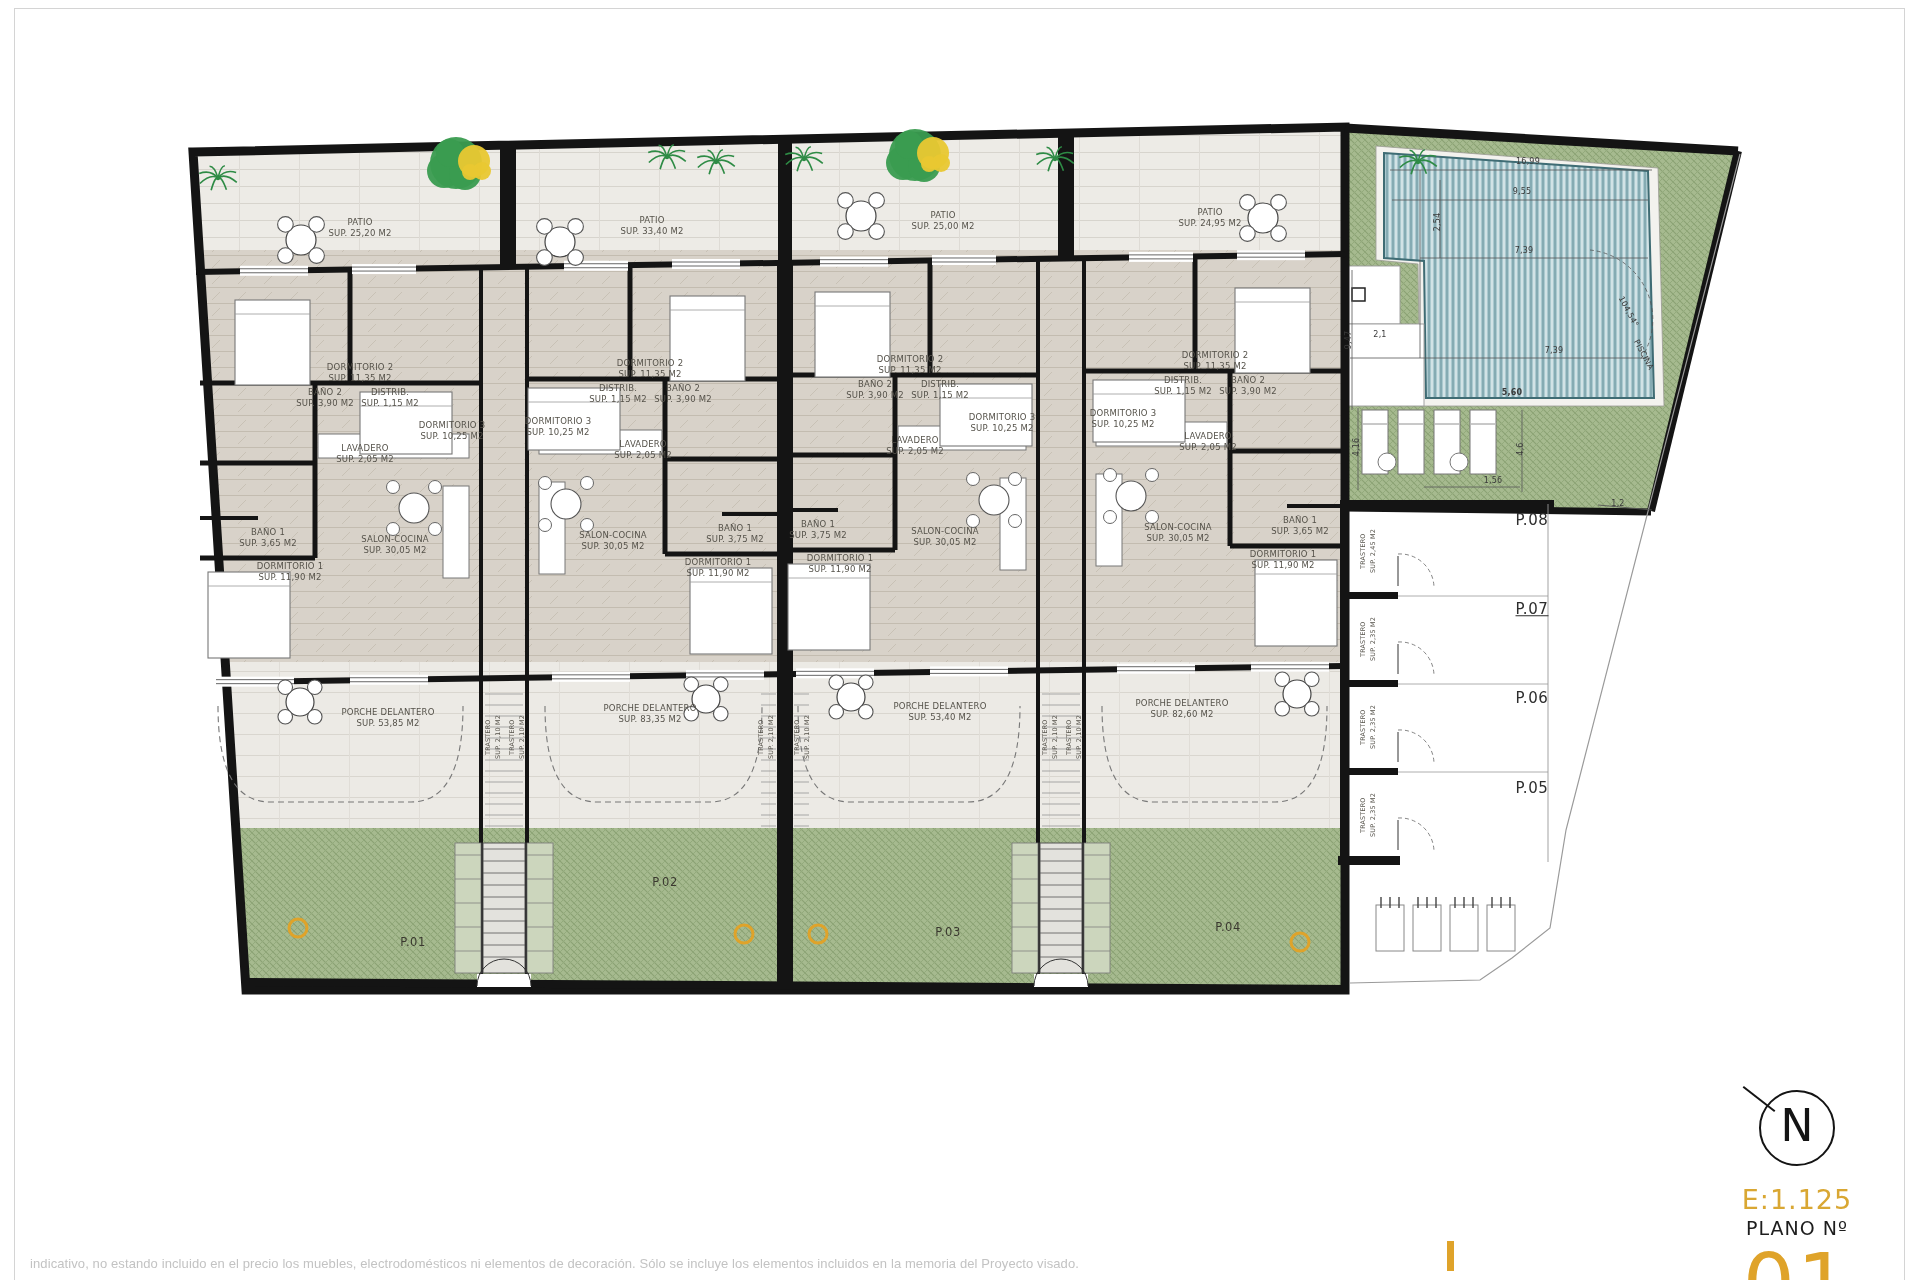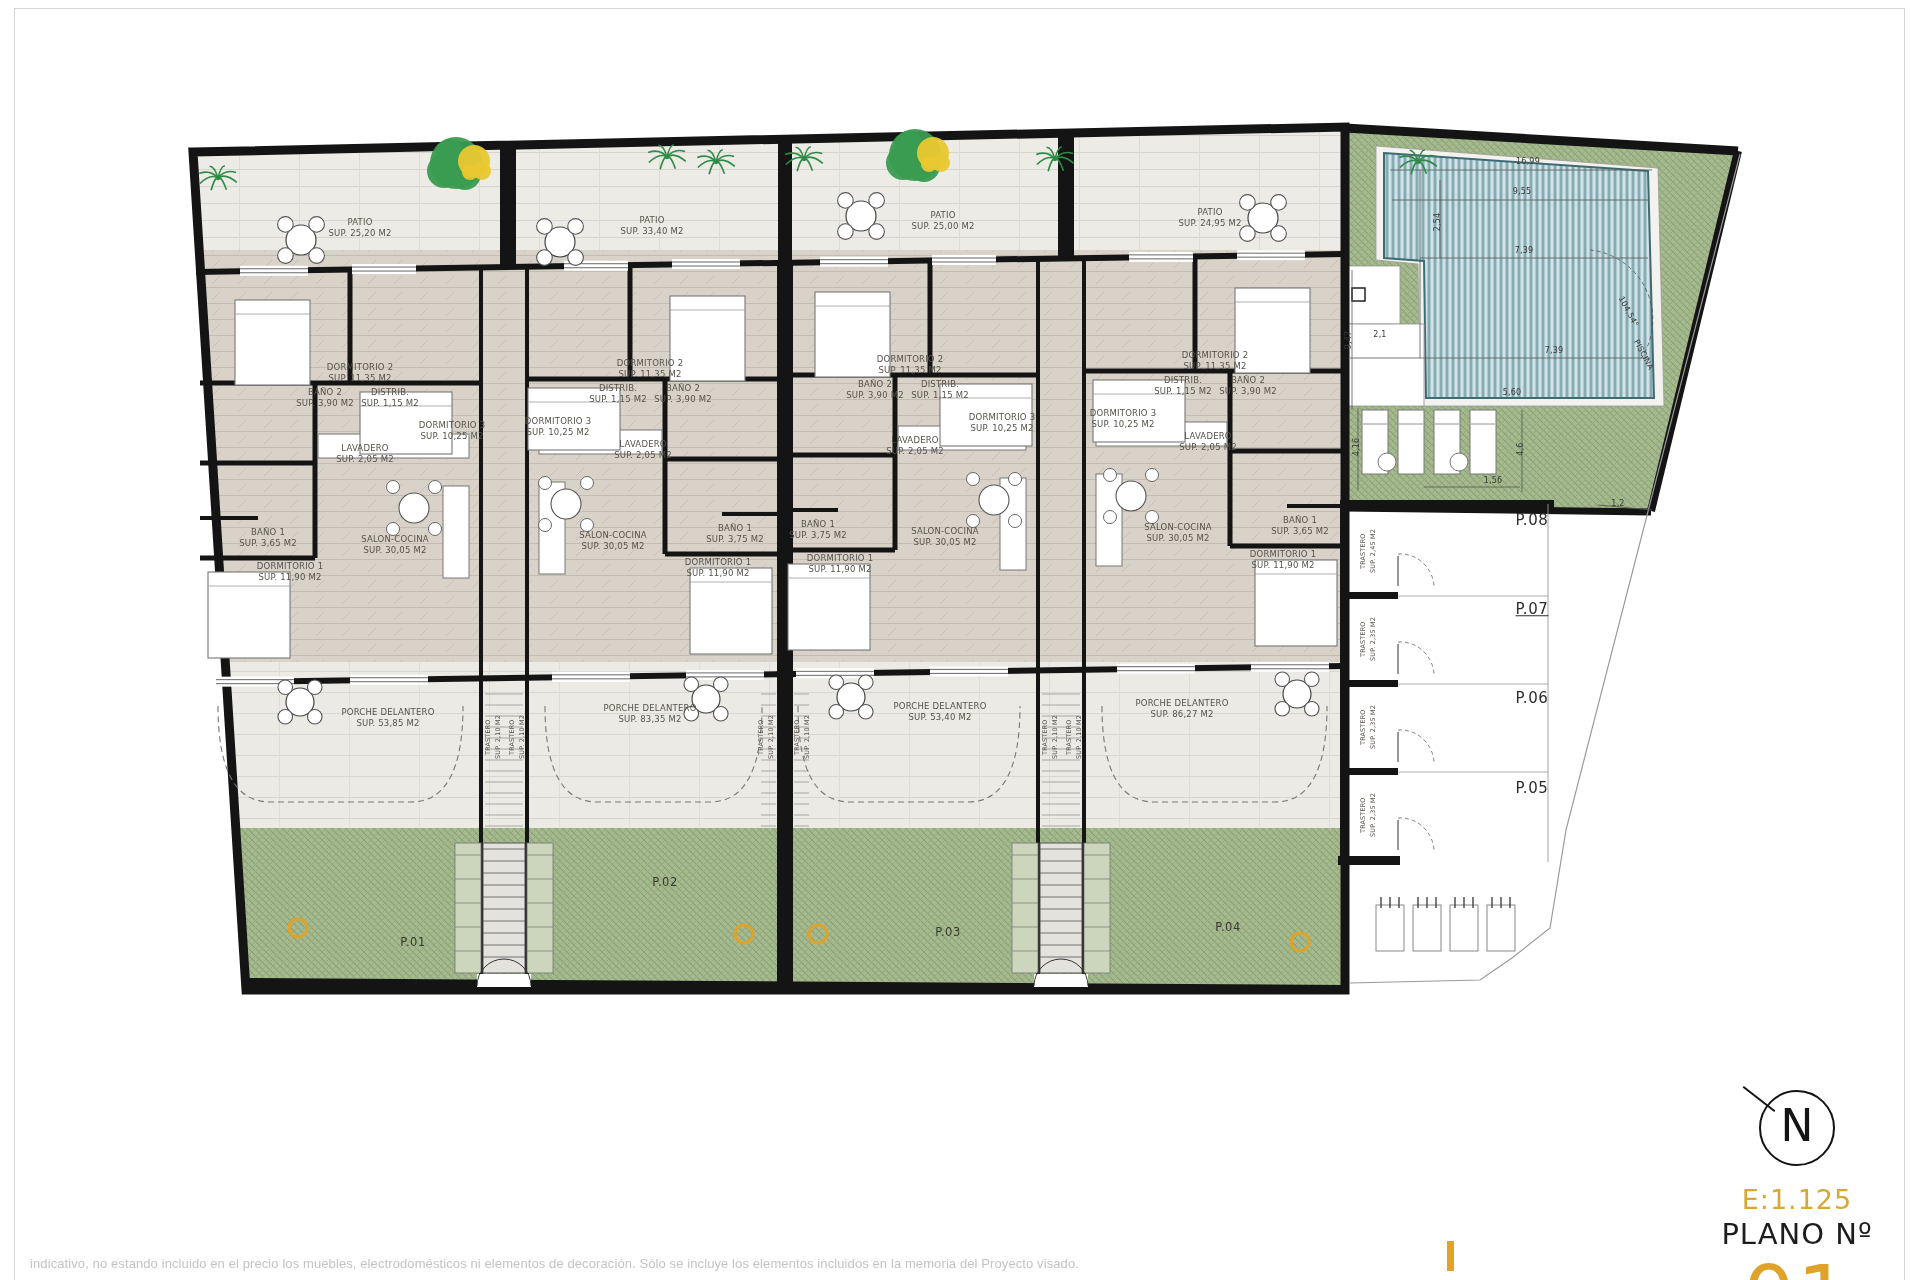--- a/index.html
+++ b/index.html
@@ -12,21 +12,21 @@
   .big{font-size:11.5px;color:#3a382f;letter-spacing:.5px}
   .pid{font-size:15px;color:#2d2d2d;letter-spacing:.6px}
   .dim{font-size:8px;color:#3a3a3a;letter-spacing:.2px}
   .lbv{writing-mode:vertical-rl;transform:translate(-50%,-50%) rotate(180deg);font-size:6.4px;line-height:1.6;text-align:center}
   .lbv span{display:block}
   #titleblock{position:absolute;left:1712px;top:1080px;width:170px;z-index:6;text-align:center}
   #compass{position:relative;width:72px;height:72px;border:2.5px solid #141414;border-radius:50%;margin:10px auto 18px auto;background:#fff}
   #compass .n{position:absolute;left:0;top:8px;width:100%;text-align:center;font-size:44px;color:#141414;font-family:"DejaVu Sans",sans-serif}
   #compass .tick{position:absolute;left:-22px;top:6px;width:40px;height:2px;background:#141414;transform:rotate(38deg)}
   #scale-label{font-size:27px;color:#d9a733;letter-spacing:1px;margin:0}
-  #plano-label{font-size:29px;color:#1d1d1d;letter-spacing:1px;margin:2px 0 0 0}
+  #plano-label{font-size:19px;color:#1d1d1d;letter-spacing:1px;margin:2px 0 0 0}
   #plano-number{font-size:82px;color:#dfa32a;line-height:.95;margin-top:6px;letter-spacing:2px}
   #disclaimer{position:absolute;left:30px;top:1256px;width:1502px;z-index:6;color:#c3c3c3;font-size:13px;line-height:16px;font-family:"Liberation Sans","DejaVu Sans",sans-serif;letter-spacing:.1px}
   #gold-tick{position:absolute;left:1447px;top:1241px;width:7px;height:30px;background:#dfa32a;z-index:6}
 </style>
 </head>
 <body>
 
 <div id="frame"></div>
 
 <svg id="plan" width="1920" height="1280" viewBox="0 0 1920 1280">
@@ -676,21 +676,21 @@
     <div class="lb" style="left: 650px; top: 714px;">
       <span>PORCHE DELANTERO</span>
       <span>SUP. 83,35 M2</span>
     </div>
     <div class="lb" style="left: 940px; top: 712px;">
       <span>PORCHE DELANTERO</span>
       <span>SUP. 53,40 M2</span>
     </div>
     <div class="lb" style="left: 1182px; top: 709px;">
       <span>PORCHE DELANTERO</span>
-      <span>SUP. 86,27 M2</span>
+      <span>SUP. 82,60 M2</span>
     </div>
     <div class="lb big" style="left: 413px; top: 942px;">
       <span>P.01</span>
     </div>
     <div class="lb big" style="left: 665px; top: 882px;">
       <span>P.02</span>
     </div>
     <div class="lb big" style="left: 948px; top: 932px;">
       <span>P.03</span>
     </div>
@@ -778,21 +778,21 @@
     </div>
     <div class="lb dim" style="left: 1357px; top: 447px; transform: translate(-50%, -50%) rotate(-90deg);">
       <span>4,16</span>
     </div>
     <div class="lb dim" style="left: 1521px; top: 449px; transform: translate(-50%, -50%) rotate(-90deg);">
       <span>4,6</span>
     </div>
     <div class="lb dim" style="left: 1493px; top: 481px;">
       <span>1,56</span>
     </div>
-    <div class="lb dim" style="left: 1512px; top: 393px;">
+    <div class="lb dim" style="left: 1512px; top: 393px; font-weight: bold;">
       <span>5,60</span>
     </div>
     <div class="lb dim" style="left: 1618px; top: 504px;">
       <span>1,2</span>
     </div>
   </div>
 
 <div id="titleblock">
   <div id="compass">
     <div class="tick"></div>

